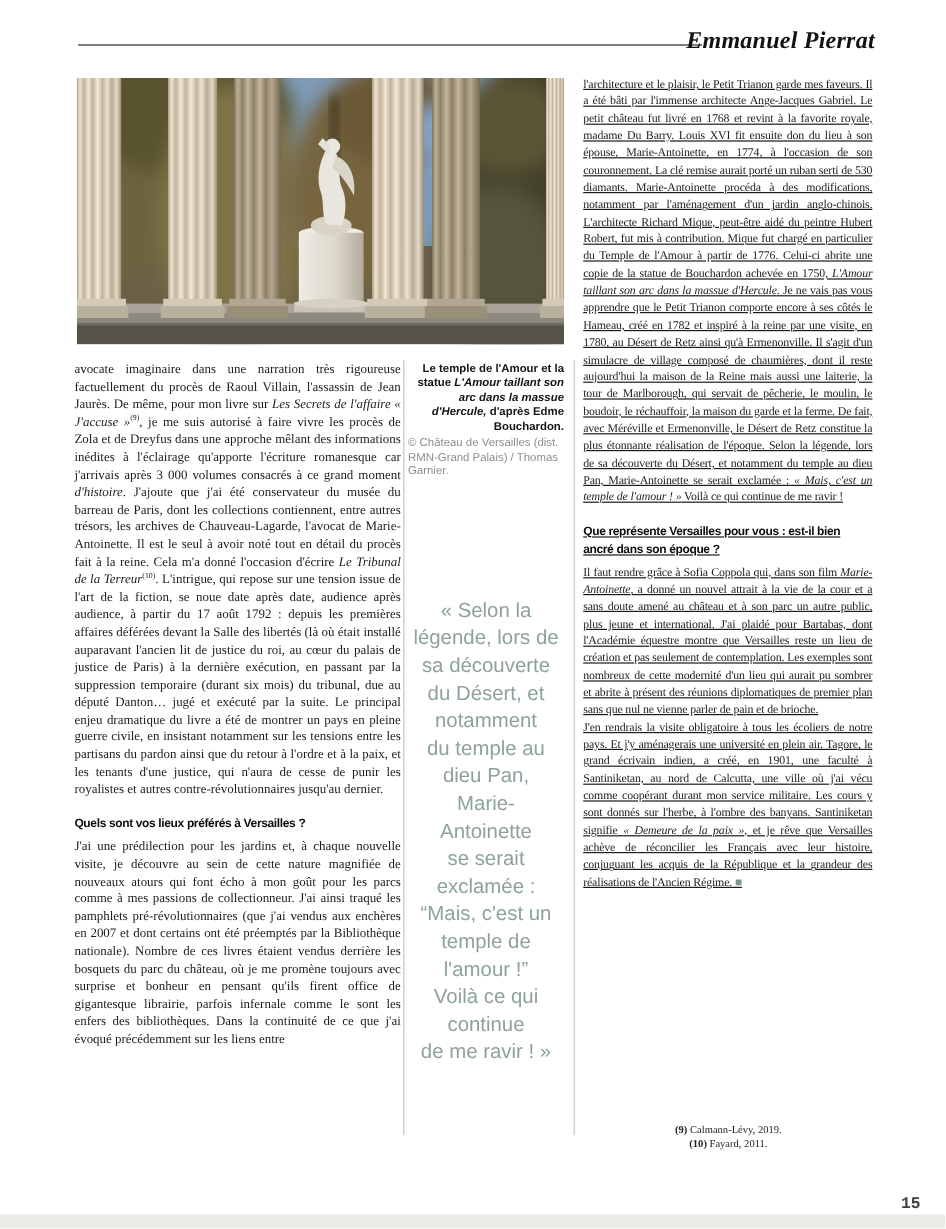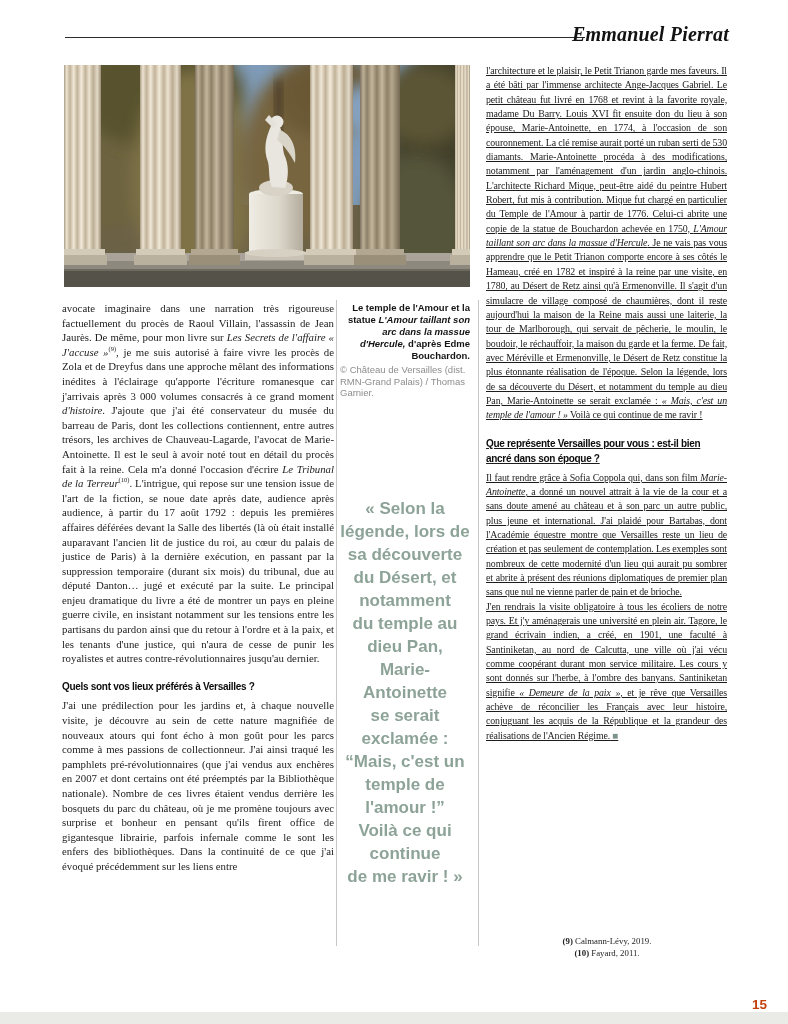--- a/index.html
+++ b/index.html
@@ -19,36 +19,36 @@
   .col-left{left:62px;top:301px;width:272px;font-size:10.8px;line-height:14.6px;}
   .col-right{left:486px;top:64px;width:241px;font-size:9.9px;line-height:14.35px;letter-spacing:-0.12px;text-decoration:underline;}
   .col-mid{left:340px;top:302px;width:130px;text-align:right;}
   h3.qhead{font-family:"Liberation Sans",sans-serif;font-size:10px;line-height:15.5px;
            font-weight:bold;color:#0c0c0c;margin:13px 0 4px 0;text-align:left;letter-spacing:-0.3px;}
   .caption{font-family:"Liberation Sans",sans-serif;font-size:9.5px;line-height:12px;
            color:#141414;text-align:right;}
   .credit{font-family:"Liberation Sans",sans-serif;font-size:9.5px;line-height:11.5px;
           color:#8d8d8d;text-align:left;margin-top:2px;}
   .pull-quote{margin-top:98px;font-family:"Liberation Sans",sans-serif;font-size:17px;
-              line-height:23px;text-align:center;font-weight:700;}
+              line-height:23px;text-align:center;font-weight:400;}
   .vrule{position:absolute;top:300px;width:1px;height:646px;background:#c6c6c2;}
   .vrule-1{left:336px;}
   .vrule-2{left:478px;}
   sup{font-size:6.5px;line-height:0;vertical-align:super;}
   .footnotes{position:absolute;left:487px;top:936px;width:240px;
              font-size:8.8px;line-height:11.6px;text-align:center;color:#222;letter-spacing:0;}
   .footnotes b{font-weight:bold;}
   
   .brand{position:absolute;top:978px;right:48px;font-family:"Liberation Serif",serif;
          font-size:18px;letter-spacing:1.5px;color:#1b1b1b;}
   .brand .big{font-size:23px;}
   .brand-over{position:absolute;top:-4px;left:30px;font-size:5px;letter-spacing:.5px;color:#444;
               font-family:"Liberation Serif",serif;}
-  .pagenum{position:absolute;top:997px;right:21px;font-family:Liberation Sans, sans-serif;
-           font-size:13.5px;font-weight:bold;color:#c2410c;}
+  .pagenum{position:absolute;top:997px;right:21px;font-family:Liberation Mono, monospace;
+           font-size:13.5px;font-weight:bold;color:#404040;}
   .bottom-edge{position:absolute;left:0;top:1012px;width:788px;height:12px;background:#eaeae7;}
 </style>
 </head>
 <body>
 
 <div class="page">
 
   <div class="header-rule"></div>
   <div class="author">Emmanuel Pierrat</div>
 

